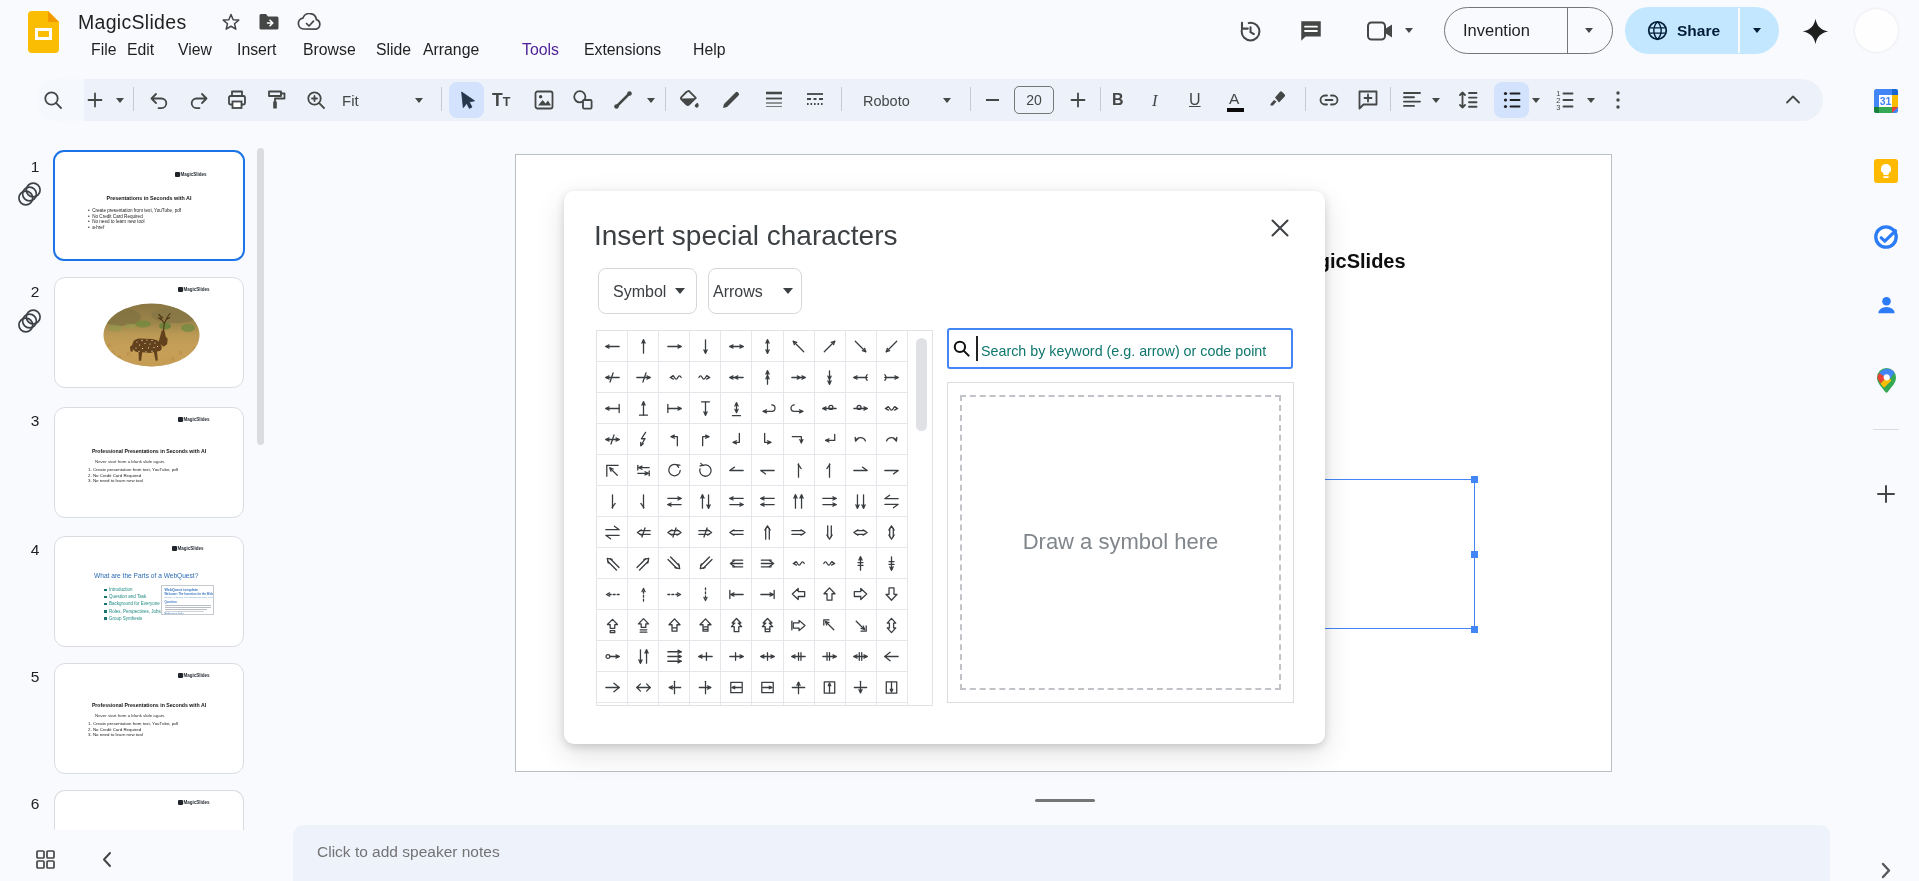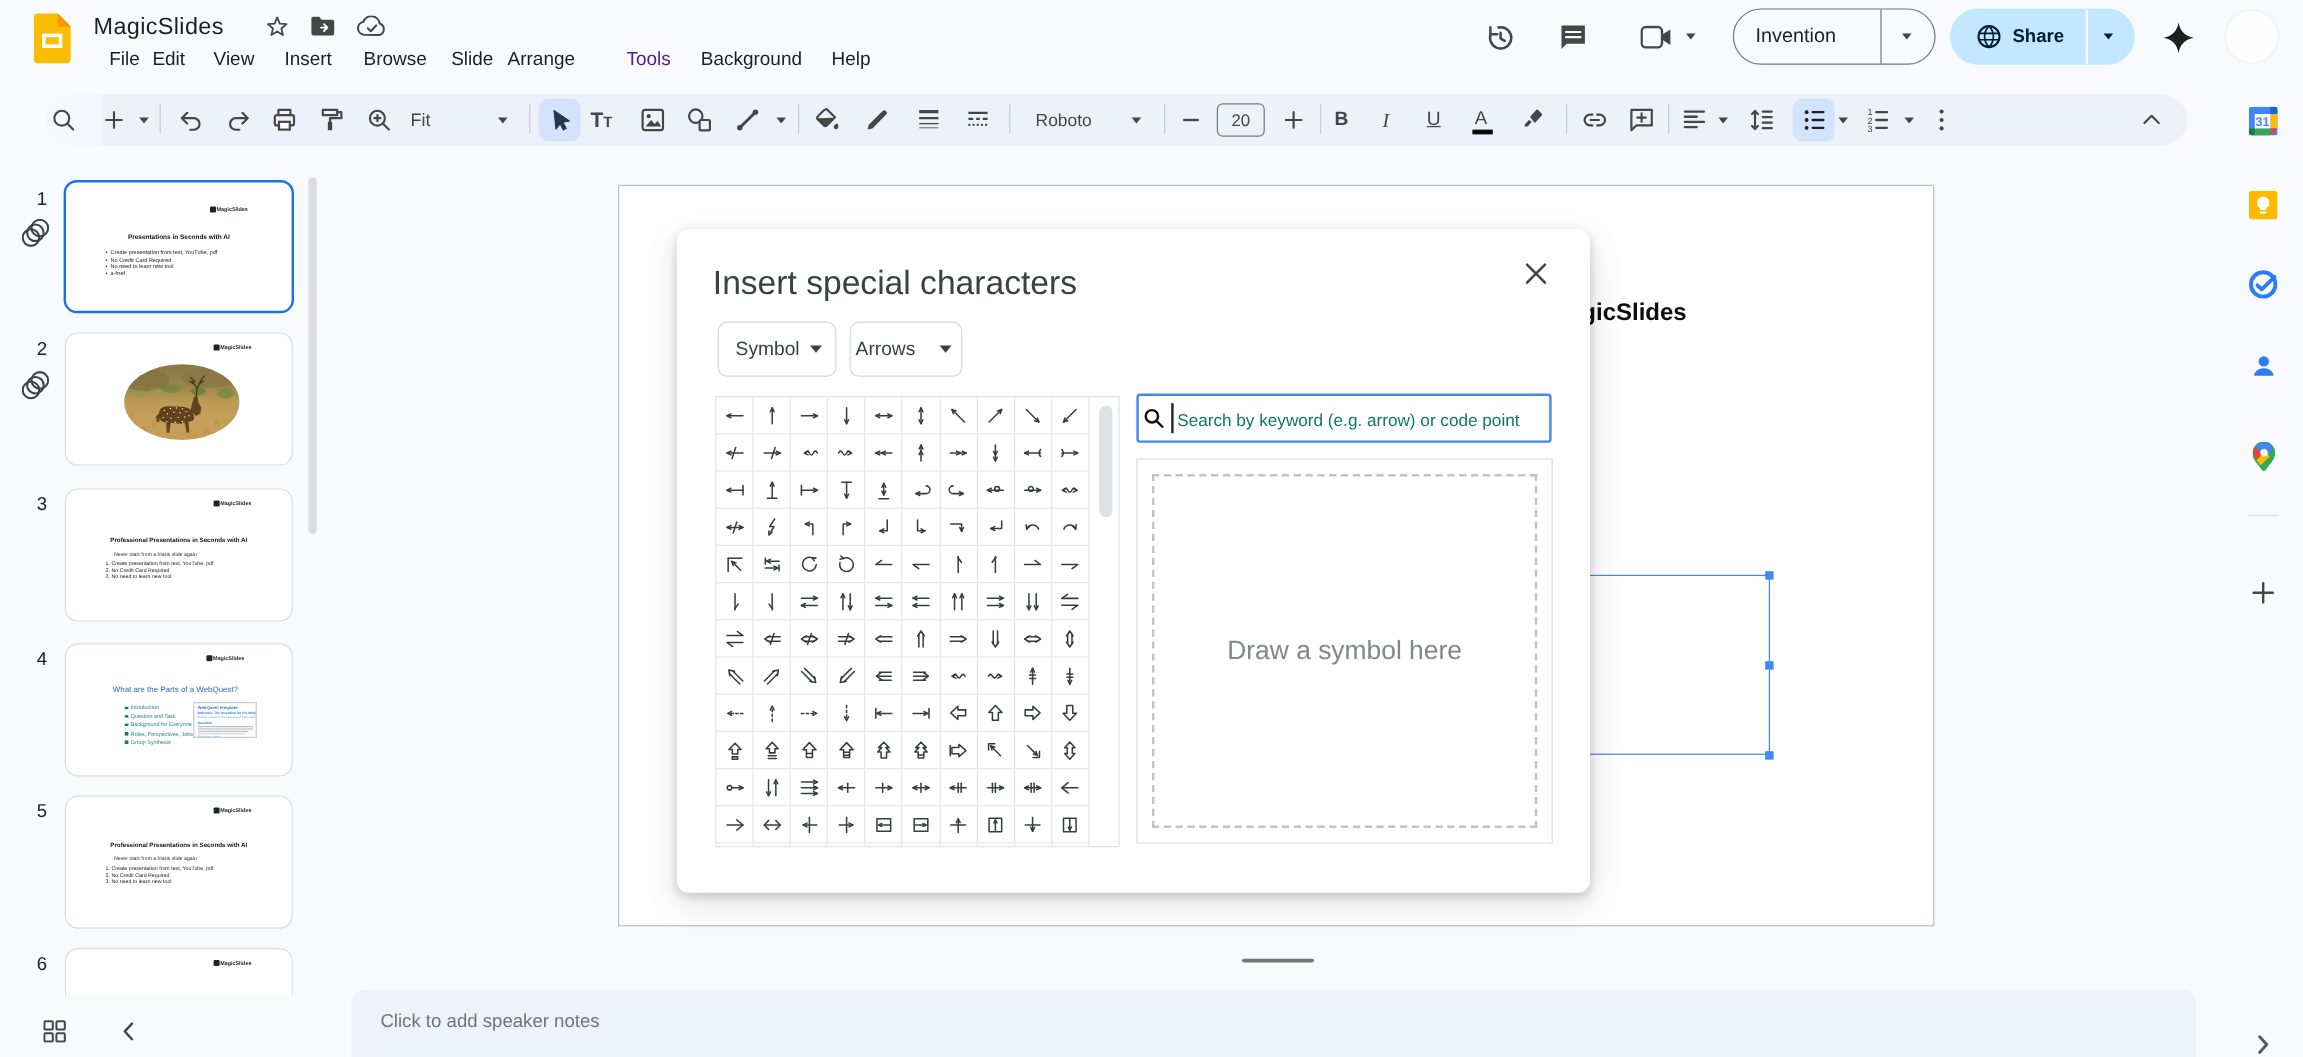--- a/index.html
+++ b/index.html
@@ -27,21 +27,21 @@
 <path d="M9.5 10.5 l2.5 2.5 4.5-4.8" stroke="#444746" stroke-width="1.7" fill="none" stroke-linecap="round" stroke-linejoin="round"></path>
   </svg>
 <div class="abs" style="left:91px;top:41px;font-size:15.8px;color:#1f1f1f">File</div>
 <div class="abs" style="left:127px;top:41px;font-size:15.8px;color:#1f1f1f">Edit</div>
 <div class="abs" style="left:178px;top:41px;font-size:15.8px;color:#1f1f1f">View</div>
 <div class="abs" style="left:237px;top:41px;font-size:15.8px;color:#1f1f1f">Insert</div>
 <div class="abs" style="left:303px;top:41px;font-size:15.8px;color:#1f1f1f">Browse</div>
 <div class="abs" style="left:376px;top:41px;font-size:15.8px;color:#1f1f1f">Slide</div>
 <div class="abs" style="left:423px;top:41px;font-size:15.8px;color:#1f1f1f">Arrange</div>
 <div class="abs" style="left:522px;top:41px;font-size:15.8px;color:#4c1d95">Tools</div>
-<div class="abs" style="left:584px;top:41px;font-size:15.8px;color:#1f1f1f">Background</div>
+<div class="abs" style="left:584px;top:41px;font-size:15.8px;color:#1f1f1f">Extensions</div>
 <div class="abs" style="left:693px;top:41px;font-size:15.8px;color:#1f1f1f">Help</div>
 <svg class="abs" style="left:1237px;top:18px" width="26" height="26" viewBox="0 0 24 24">
     <circle cx="12.5" cy="12.5" r="8.2" fill="none" stroke="#444746" stroke-width="1.9"></circle>
     <path d="M12.5 12.5 L1.5 9.5 L9 1.5 Z" fill="#f8fafd" stroke="none"></path>
     <path d="M4.6 4.4 v5.4 h5.4" fill="none" stroke="#444746" stroke-width="1.9" stroke-linecap="round" stroke-linejoin="round"></path>
     <path d="M12.5 8.6 v4.4 l3.1 1.8" fill="none" stroke="#444746" stroke-width="1.9" stroke-linecap="round"></path>
   </svg>
 <svg class="abs" style="left:1298px;top:18px" width="26" height="26" viewBox="0 0 24 24">
     <path d="M3 3 h18 v14 h-14 l-4 4 Z" fill="#444746"></path>
     <path d="M6.5 8 h11 M6.5 12 h11" stroke="#fff" stroke-width="1.7" stroke-linecap="round"></path>

